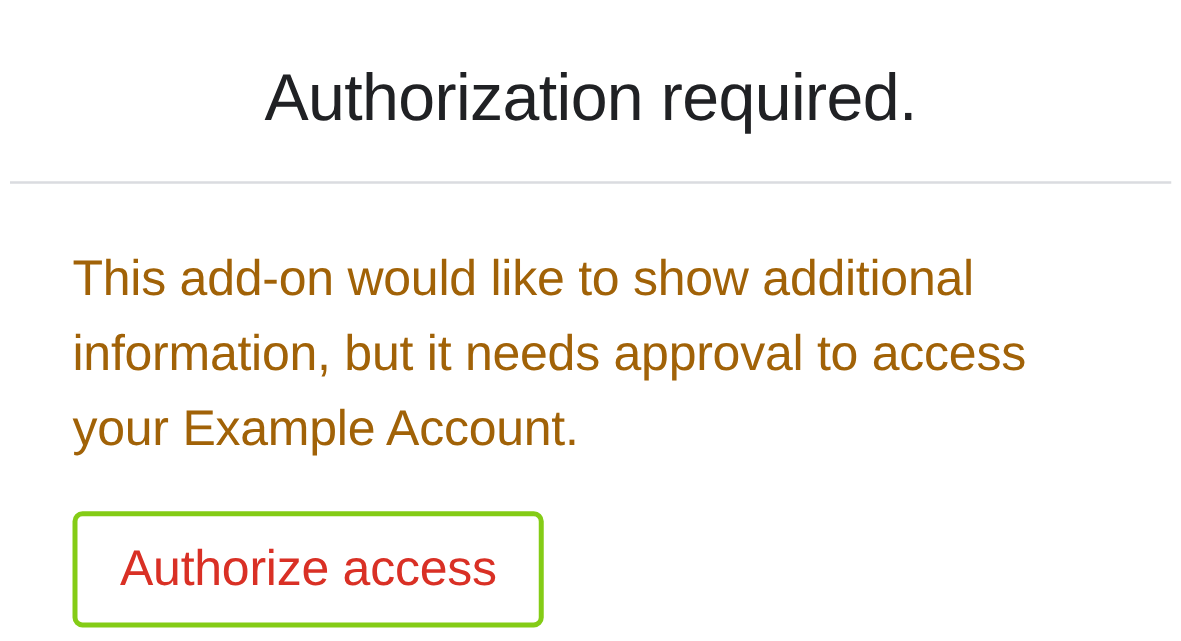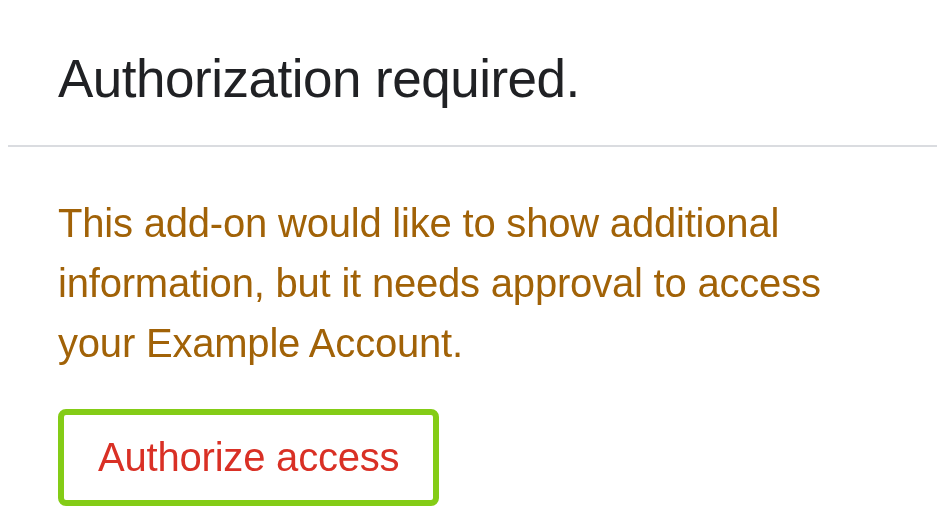--- a/index.html
+++ b/index.html
@@ -9,20 +9,21 @@
     }
     body {
       font-family: 'Helvetica Neue', Helvetica, Arial, sans-serif;
       background: #ffffff;
       width: 945px;
       height: 513px;
       overflow: hidden;
     }
     .header {
       padding: 48px 58px 36px 58px;
+      text-align: center;
     }
     .title {
       font-size: 53px;
       font-weight: 400;
       color: #202124;
       letter-spacing: -0.5px;
     }
     .divider {
       border: none;
       border-top: 2px solid #dadce0;
@@ -34,21 +35,21 @@
     .description {
       font-size: 40px;
       line-height: 1.5;
       color: #a16207;
       margin-bottom: 36px;
       letter-spacing: -0.2px;
     }
     .authorize-button {
       display: inline-block;
       background: #ffffff;
-      border: 6px solid #84cc16;
+      border: 4px solid #84cc16;
       border-radius: 8px;
       padding: 20px 34px;
       font-size: 40px;
       font-weight: 500;
       color: #d93025;
       cursor: pointer;
       font-family: inherit;
       letter-spacing: -0.2px;
     }
   </style>

